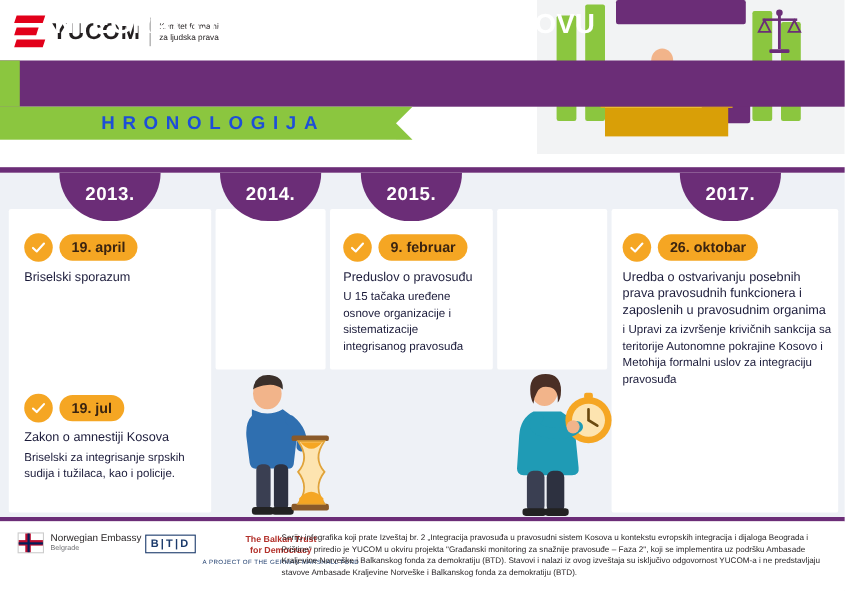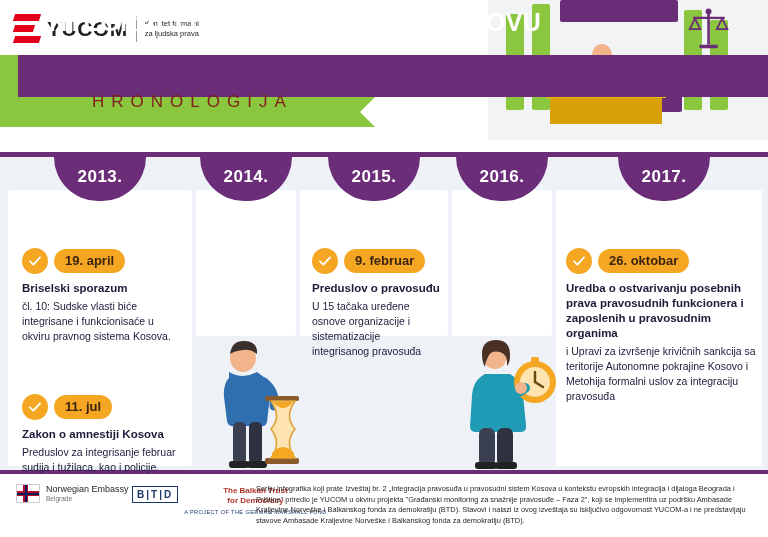--- a/index.html
+++ b/index.html
@@ -102,24 +102,24 @@
   .sub-band .tail {
     position: absolute;
     right: -15px; top: 0;
     width: 0; height: 0;
     border-top: 15px solid #8bc63f;
     border-bottom: 15px solid #8bc63f;
     border-right: 15px solid transparent;
   }
   .sub-title {
     position: absolute;
-    left: 92px; top: 92px;
-    color: #7f1d1d;
+    left: 92px; top: 102px;
+    color: #1d4ed8;
     font-size: 17px;
-    font-weight: normal;
+    font-weight: bold;
     letter-spacing: 7px;
   }
 
   
   .header-illu {
     position: absolute;
     right: 0; top: 0;
     width: 280px; height: 140px;
     overflow: hidden;
   }
@@ -193,21 +193,20 @@
     color: #ffffff;
     font-size: 17px;
     font-weight: bold;
     text-align: center;
     line-height: 40px;
     letter-spacing: 0.5px;
   }
 
   .event {
     position: absolute;
-    margin-top: 36px;
   }
   .event-head {
     display: flex;
     align-items: center;
     margin-bottom: 7px;
   }
   .check-circle {
     width: 26px; height: 26px;
     border-radius: 50%;
     background: #f5a623;
@@ -222,21 +221,21 @@
     background: #f5a623;
     color: #3b2410;
     font-size: 13px;
     font-weight: bold;
     padding: 4px 11px 5px 11px;
     border-radius: 13px;
   }
   .event-title {
     color: #1b1b3a;
     font-size: 11.5px;
-    font-weight: bold;
+    font-weight: normal;
     line-height: 15px;
     margin-bottom: 3px;
   }
   .event-body {
     color: #1b1b3a;
     font-size: 10.5px;
     line-height: 15px;
   }
   .center-text { }
 
@@ -385,47 +384,45 @@
 
   <div class="col-white" style="left:196px; width:100px; height:146px;"></div>
   <div class="col-white" style="left:300px; width:148px; height:146px;"></div>
   <div class="col-white" style="left:452px; width:100px; height:146px;"></div>
   <div class="col-white" style="left:556px; width:206px; height:276px;"></div>
   <div class="col-white" style="left:8px; width:184px; height:276px;"></div>
 
   <div class="year-badge" style="left:54px;">2013.</div>
   <div class="year-badge" style="left:200px;">2014.</div>
   <div class="year-badge" style="left:328px;">2015.</div>
-  <div class="year-badge" style="left:456px;">2016.</div>
   <div class="year-badge" style="left:618px;text-align:center;">2017.</div>
 
   <div class="event" style="left:22px; top:212px; width:160px;">
     <div class="event-head">
       <span class="check-circle">
         <svg width="14" height="14" viewBox="0 0 14 14">
             <path d="M2 7.4 L5.4 10.6 L12 3.4" fill="none" stroke="#ffffff" stroke-width="1.9" stroke-linecap="round" stroke-linejoin="round"></path>
           </svg>
       </span>
       <span class="date-pill">19. april</span>
     </div>
     <div class="event-title">Briselski sporazum</div>
-    <div class="event-body">čl. 10: Sudske vlasti biće integrisane i funkcionisaće u okviru pravnog sistema Kosova.</div>
   </div>
 
   <div class="event" style="left:22px; top:358px; width:160px;">
     <div class="event-head">
       <span class="check-circle">
         <svg width="14" height="14" viewBox="0 0 14 14">
             <path d="M2 7.4 L5.4 10.6 L12 3.4" fill="none" stroke="#ffffff" stroke-width="1.9" stroke-linecap="round" stroke-linejoin="round"></path>
           </svg>
       </span>
-      <span class="date-pill">11. jul</span>
+      <span class="date-pill">19. jul</span>
     </div>
     <div class="event-title center-text">Zakon o amnestiji Kosova</div>
-    <div class="event-body center-text">Preduslov za integrisanje februar sudija i tužilaca, kao i policije.</div>
+    <div class="event-body center-text">Briselski za integrisanje srpskih sudija i tužilaca, kao i policije.</div>
   </div>
 
   <div class="event" style="left:312px; width:128px; top:212px;">
     <div class="event-head">
       <span class="check-circle">
         <svg width="14" height="14" viewBox="0 0 14 14">
             <path d="M2 7.4 L5.4 10.6 L12 3.4" fill="none" stroke="#ffffff" stroke-width="1.9" stroke-linecap="round" stroke-linejoin="round"></path>
           </svg>
       </span>
       <span class="date-pill">9. februar</span>

